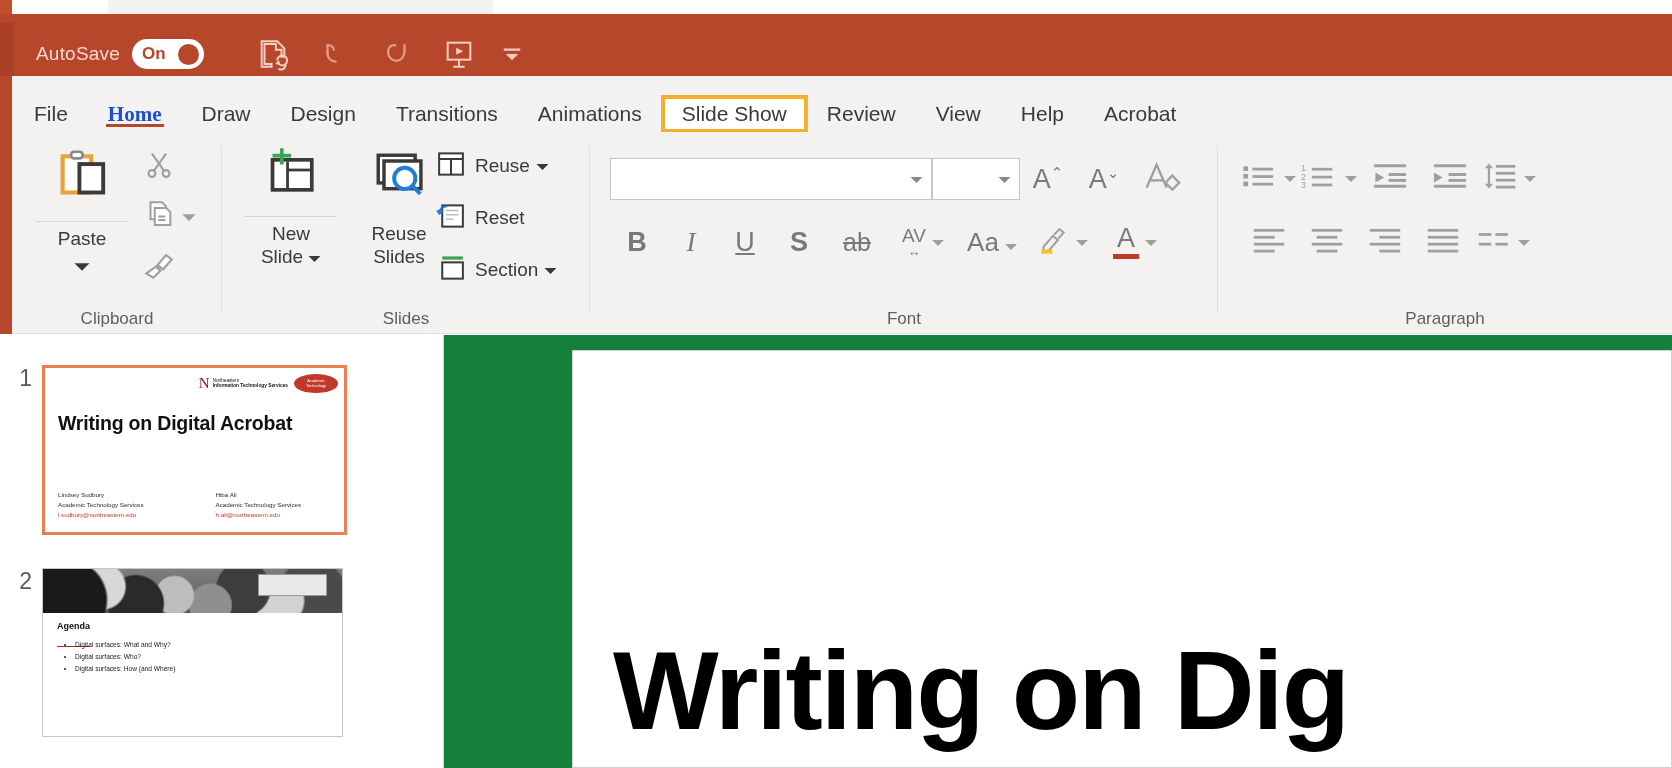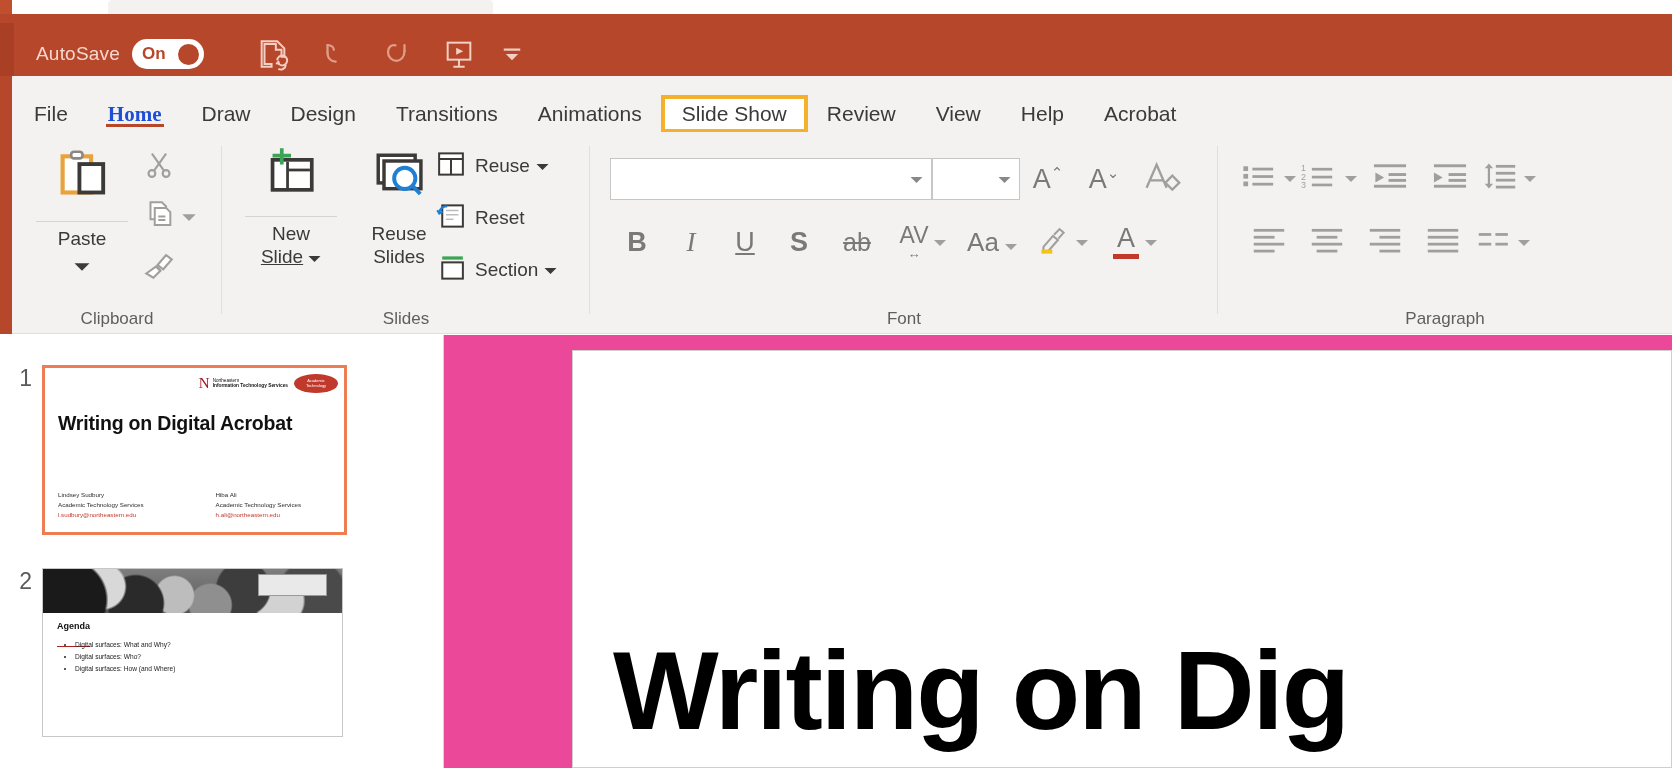--- a/index.html
+++ b/index.html
@@ -196,21 +196,21 @@
     border-bottom: 1.5px solid #b32020; padding-bottom: 15px;
   }
   .t2-bullets {
     position: absolute; left: 22px; top: 70px; list-style: disc;
     font-size: 6.6px; color: #222; line-height: 1.82; padding-left: 10px;
   }
 
   
   .canvas-area {
     position: absolute; left: 444px; top: 335px; width: 1228px; height: 433px;
-    background: #ec4899;
+    background: #15803d;
   }
   .slide-surface {
     position: absolute; left: 128px; top: 15px; width: 1100px; height: 418px;
     background: #ffffff; border: 1px solid #cfcfcf;
     overflow: hidden;
   }
   .slide-title-big {
     position: absolute; left: 40px; top: 275px;
     font-size: 112px; font-weight: 700; color: #000; letter-spacing: -2px;
     white-space: nowrap;
@@ -360,21 +360,21 @@
         <span class="ic">
           <svg width="60" height="56" viewBox="0 0 26 24" fill="none">
             <rect x="5" y="5" width="17" height="13" fill="#fff" stroke="#3b3a39" stroke-width="1.6"></rect>
             <path d="M11.5 5.8v11.4" stroke="#3b3a39" stroke-width="1.2"></path>
             <path d="M11.8 9.4H21.2" stroke="#3b3a39" stroke-width="1.2"></path>
             <path d="M5 3.2h8M9 0v7" stroke="#3aa655" stroke-width="1.6"></path>
           </svg>
         </span>
         <span style="display:block;width:92px;height:1px;background:#d6d4d2;margin:1px 0 5px;"></span>
         <span>New</span>
-        <span style="display:flex;align-items:center;gap:5px;text-decoration:underline;">
+        <span style="display:flex;align-items:center;gap:5px;">
           <span>Slide</span>
           <span>
             <svg width="13" height="8" viewBox="0 0 12 8" fill="#3b3a39">
                 <path d="M0 1h12L6 7z"></path>
               </svg>
           </span>
         </span>
       </div>
 
       <div class="bigbtn" style="left:122px; top:16px; width:110px;justify-content:space-between;">
@@ -474,21 +474,21 @@
       </div>
 
       <div class="fontrow2" style="left:20px; top:88px; gap:0;">
         <span class="fbtn" style="width:54px;height:44px;font-size:27px;font-weight:700;color:#7a7977;">B</span>
         <span class="fbtn" style="width:54px;height:44px;font-size:27px;font-style:italic;font-family:'Liberation Serif',serif;color:#7a7977;">I</span>
         <span class="fbtn" style="width:54px;height:44px;font-size:27px;text-decoration:underline;color:#7a7977;">U</span>
         <span class="fbtn" style="width:54px;height:44px;font-size:27px;font-weight:700;color:#7a7977;">S</span>
         <span class="fbtn" style="width:62px;height:44px;font-size:25px;text-decoration:line-through;color:#7a7977;">ab</span>
         <span class="fbtn" style="width:70px;height:44px;color:#7a7977;">
           <span style="display:flex;flex-direction:column;align-items:center;line-height:1;">
-            <span style="font-size:23px;">AV</span>
+            <span style="font-size:19px;">AV</span>
             <span style="font-size:13px;">↔</span>
           </span>
           <span class="caret-sm">
             <svg width="12" height="8" viewBox="0 0 12 8" fill="#a19f9d">
                 <path d="M0 1h12L6 7z"></path>
               </svg>
           </span>
         </span>
         <span class="fbtn" style="width:68px;height:44px;font-size:26px;color:#7a7977;">
           <span>Aa</span>

